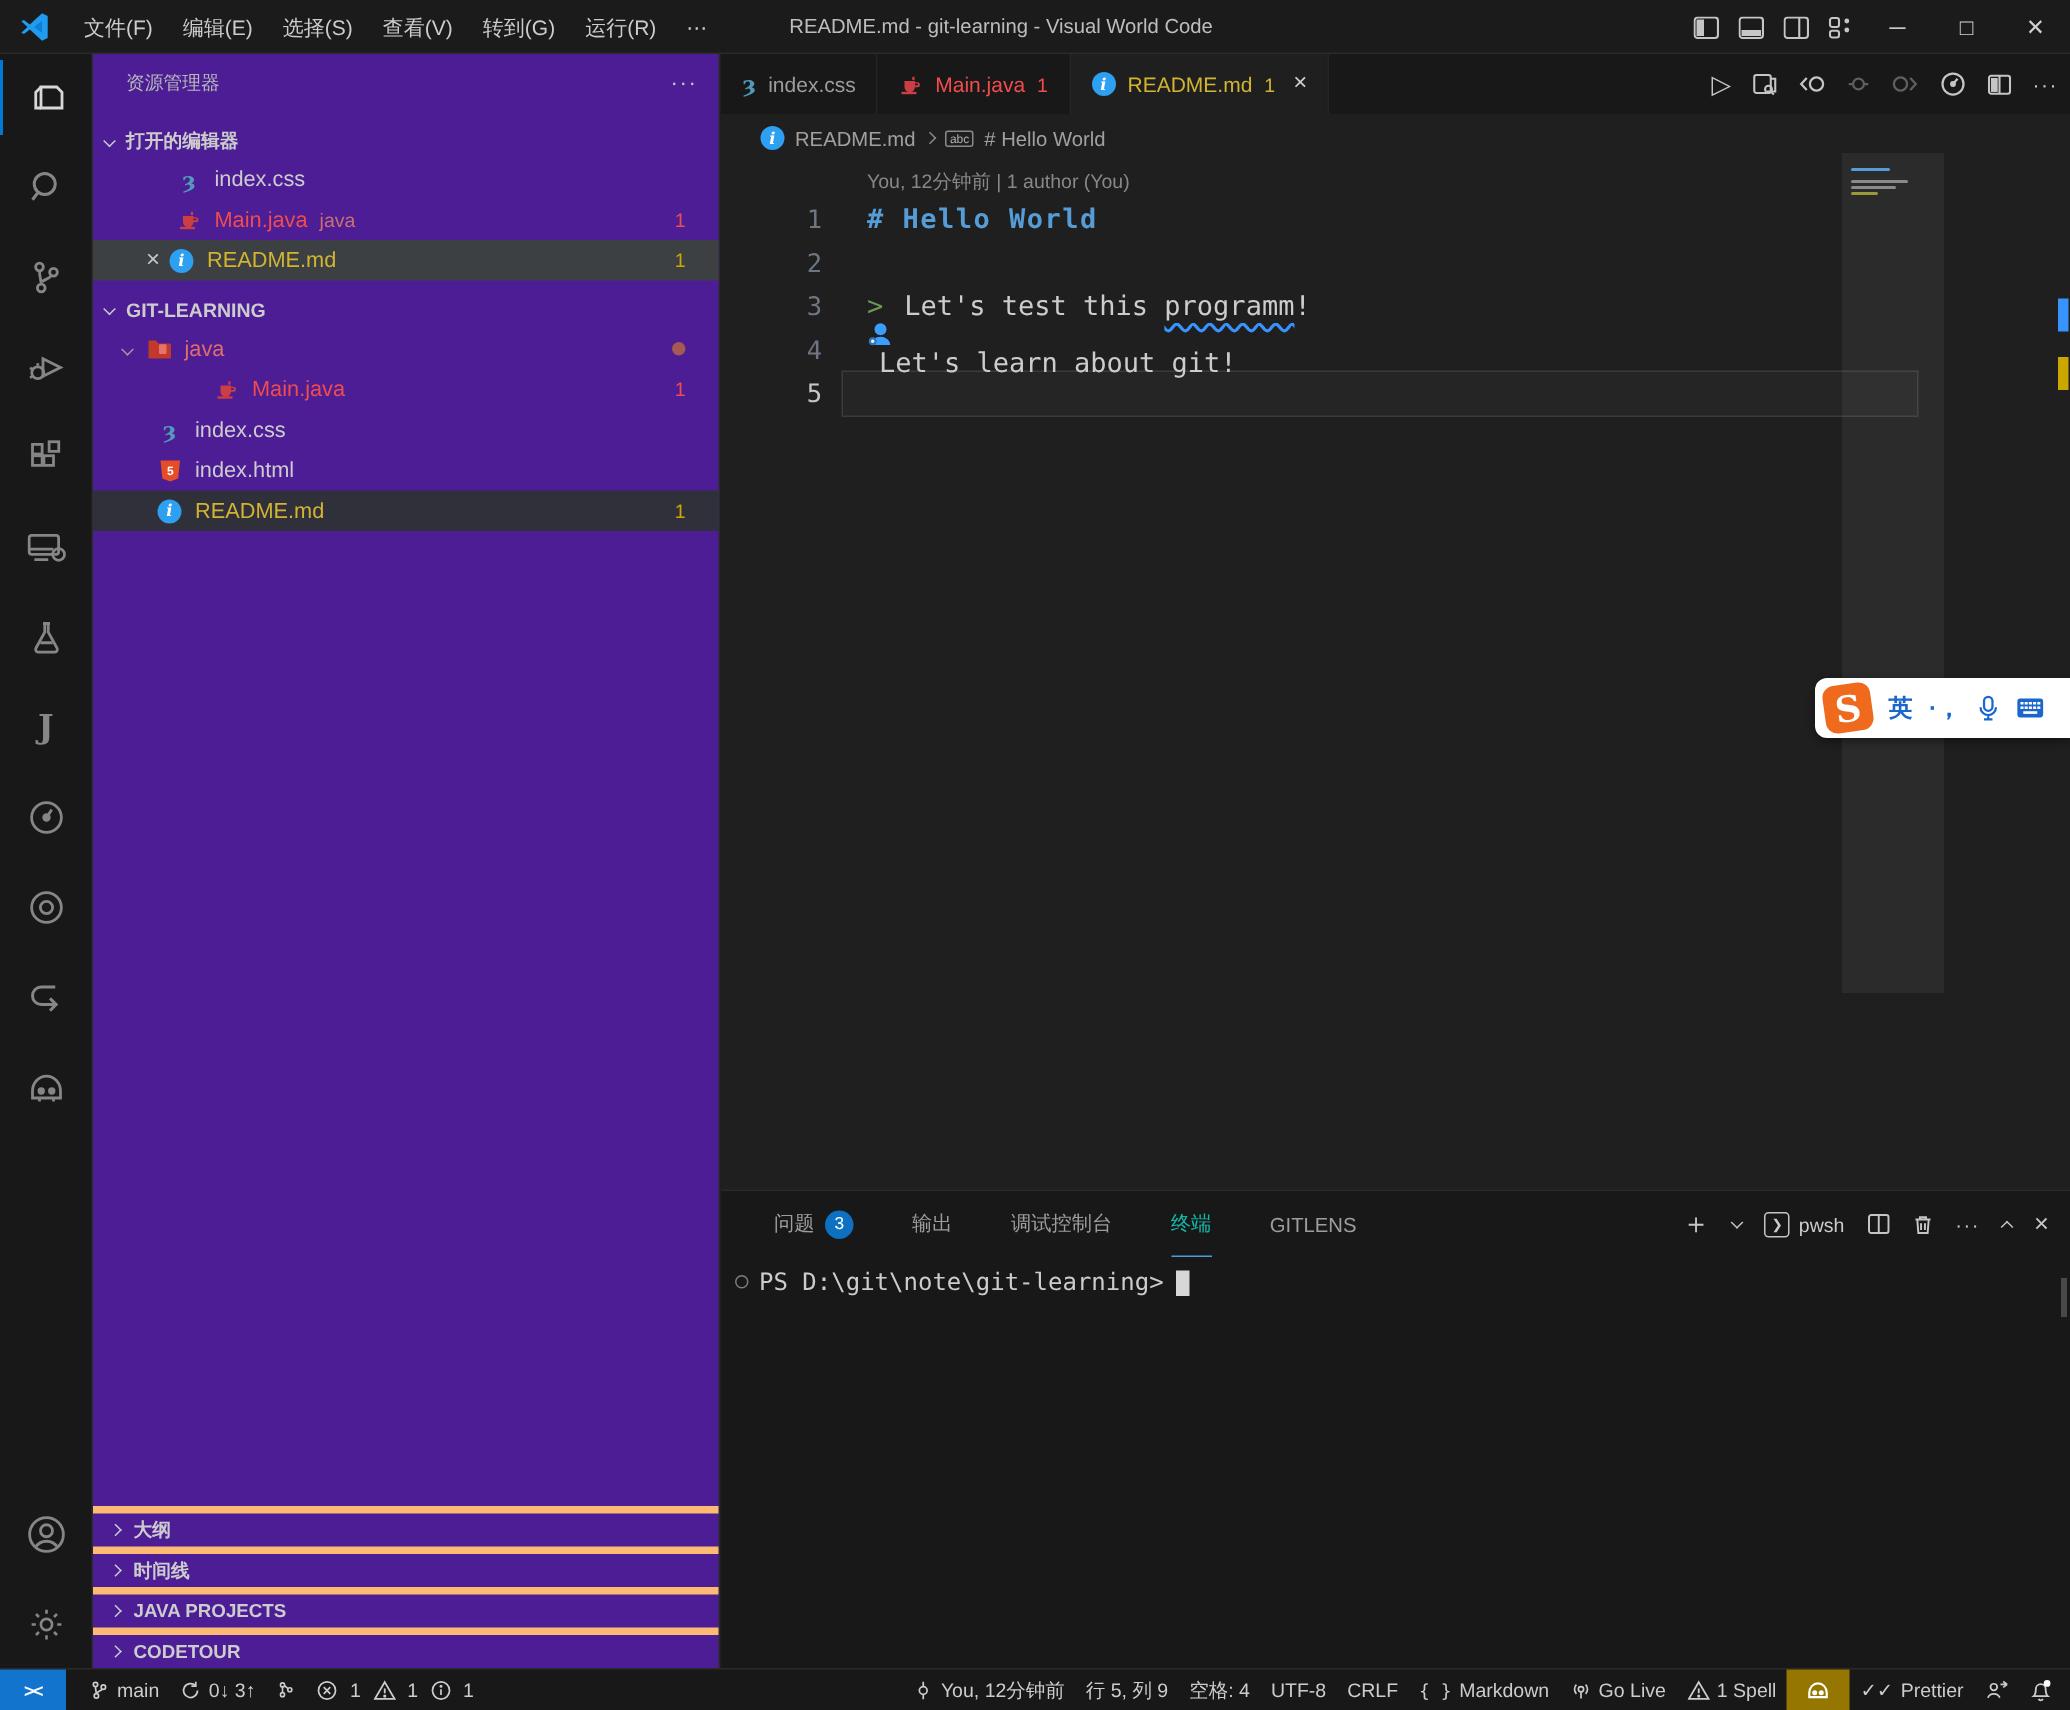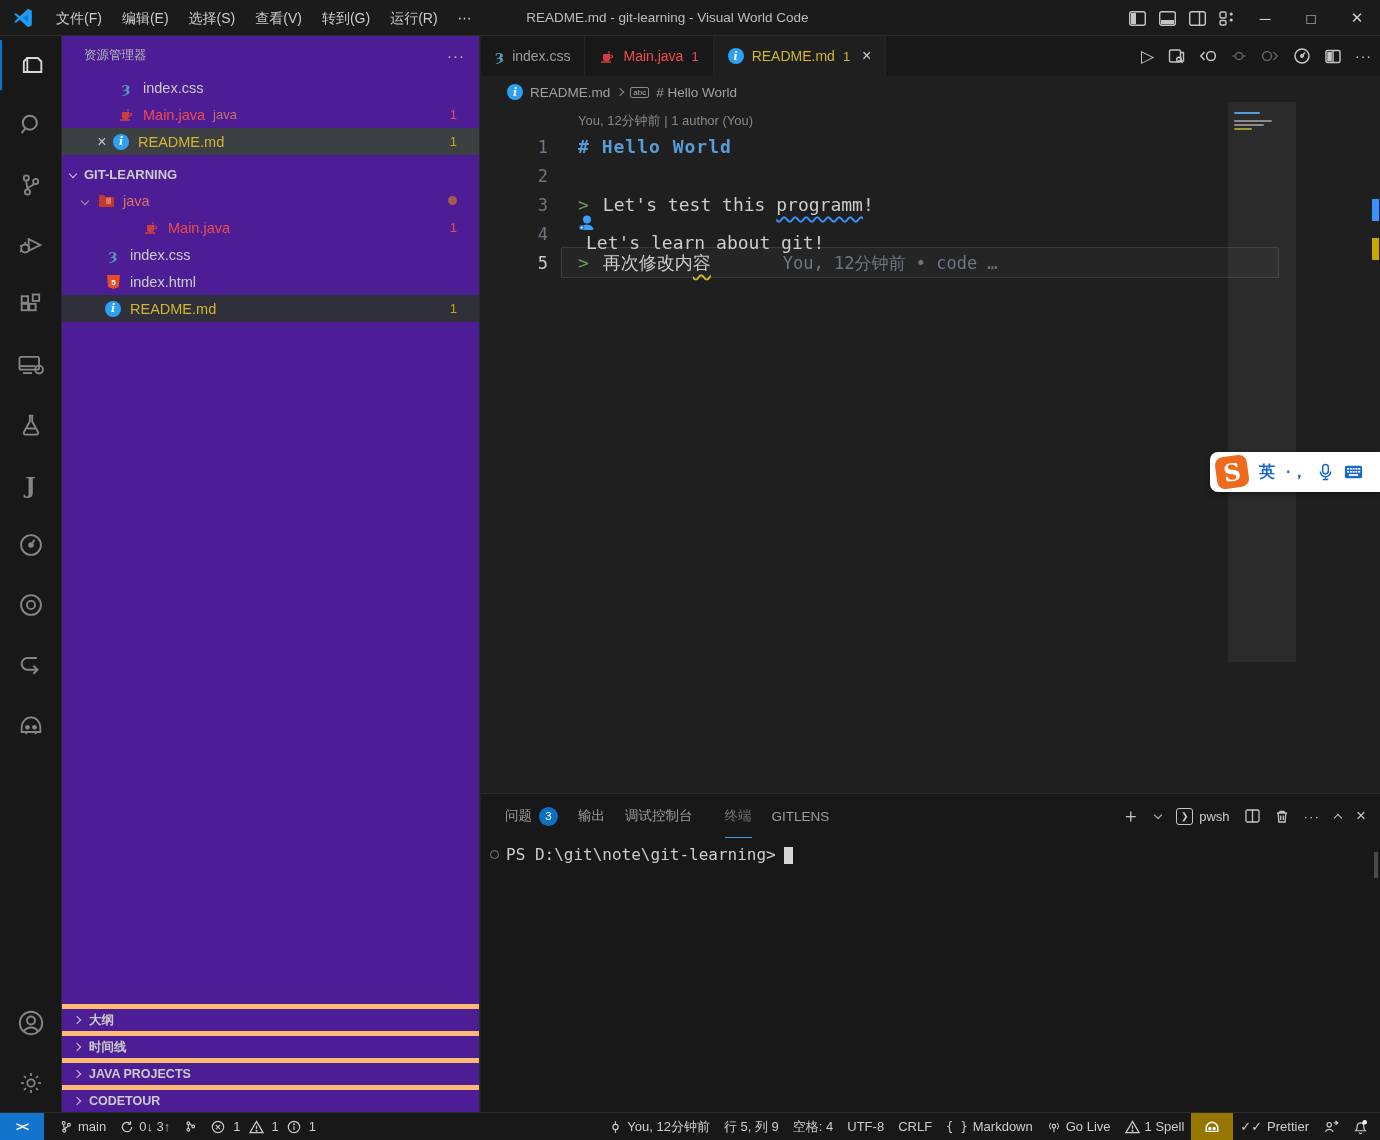--- a/index.html
+++ b/index.html
@@ -92,24 +92,24 @@
   .person-ic { margin-right:8px; }
   .mm-bar { position:absolute; height:2px; border-radius:1px; }
   .mm-slider { position:absolute; top:70px; right:84px; width:68px; height:560px; background:rgba(255,255,255,0.055); }
   .scrollbar { position:absolute; top:72px; right:0; width:16px; bottom:320px; }
   .ovr-blue { position:absolute; right:1px; top:91px; width:7px; height:22px; background:#3794ff; }
   .ovr-yel  { position:absolute; right:1px; top:130px; width:7px; height:22px; background:#cca700; }
 
   
   .panel { position:absolute; left:0; right:0; top:757px; bottom:0;
     background:#181818; border-top:1px solid #2b2b2b; }
-  .panel-head { height:44px; display:flex; align-items:flex-end; padding-left:24px; gap:20px;
+  .panel-head { height:44px; display:flex; align-items:flex-end; padding-left:35px; gap:39px;
     color:#9d9d9d; font-size:13.5px; }
   .ptab { height:44px; display:flex; align-items:center; gap:7px; }
-  .ptab.active { color:#737373; border-bottom:1.5px solid #4a9eda;margin-left:12px; }
+  .ptab.active { color:#14b8a6; border-bottom:1.5px solid #4a9eda; }
   .pbadge { width:19px; height:19px; border-radius:50%; background:#0e70c0; color:#fff;
     display:flex; align-items:center; justify-content:center; font-size:11.5px; }
   .panel-actions { position:absolute; right:14px; top:0; height:44px; display:flex; align-items:center; gap:15px; color:#c5c5c5; }
   .pwsh-chip { display:flex; align-items:center; gap:6px; font-size:13px; color:#cccccc; }
   .pwsh-box { width:17px; height:17px; border:1.4px solid #c5c5c5; border-radius:3px;
     display:flex; align-items:center; justify-content:center; font-size:9px; }
   .term { position:absolute; top:50px; left:0; right:0; bottom:0;
     font-family:"DejaVu Sans Mono", monospace; font-size:16px; color:#cccccc; }
   .tline { padding-left:25px; height:21px; line-height:21px; white-space:pre; position:relative; }
   .thl { color:#e5e510; }
@@ -280,20 +280,24 @@
       </svg>
   </div>
 </div>
 
 <div class="sidebar">
   <div class="sb-header">
     <span>资源管理器</span>
     <span class="dots">···</span>
   </div>
 
+  <div class="sec-head" style="margin-top:8px;">
+    <span class="cv down"></span>
+    <span>打开的编辑器</span>
+  </div>
 
   <div class="row" style="padding-left:55px;">
     <span class="ico css-ic">ȝ</span>
     <span class="fname">index.css</span>
   </div>
   <div class="row" style="padding-left:55px;">
     <span class="ico">
       <svg width="16" height="15" viewBox="0 0 16 15">
           <path fill="#cc3e44" d="M2 5h9v4a3.5 3.5 0 0 1-7 0V5zM11 5.8h1.6a1.7 1.7 0 0 1 0 3.4H11V7.9h1.4a.6.6 0 0 0 0-1.2H11z"></path>
           <rect x="2" y="12.2" width="10" height="1.6" fill="#cc3e44"></rect>
@@ -477,21 +481,20 @@
       <span class="lno">4</span>
       <span class="ltext"><span class="person-ic"><svg width="17" height="18" viewBox="0 0 17 18">
               <circle cx="9" cy="5.5" r="4" fill="#3b9eff"></circle>
               <path d="M2.5 16a6.5 5.5 0 0 1 13 0z" fill="#3b9eff"></path>
               <circle cx="3.8" cy="13.5" r="2.6" fill="#2e77c0"></circle>
               <circle cx="3.8" cy="13.5" r="1.1" fill="#eaf4ff"></circle>
             </svg></span><span>Let's learn about git!</span></span>
     </div>
     <div class="cline" style="top:140px;">
       <span class="lno" style="color:#c6c6c6">5</span>
-      <span class="ltext"><span class="quote">&gt;</span><span>再次修改内</span><span class="sq-yel">容</span><span class="blame">You, 12分钟前 • code …</span></span>
     </div>
 
     <div class="mm-slider" style="top:-6px;"></div>
     <div style="position:absolute; right:96px; top:4px; width:50px;">
       <div class="mm-bar" style="top:0; left:0; width:26px; background:#569cd6;"></div>
       <div class="mm-bar" style="top:8px; left:0; width:38px; background:#8a8a8a;"></div>
       <div class="mm-bar" style="top:12px; left:0; width:30px; background:#8a8a8a;"></div>
       <div class="mm-bar" style="top:16px; left:0; width:18px; background:#9a9a3a;"></div>
     </div>
   </div>

